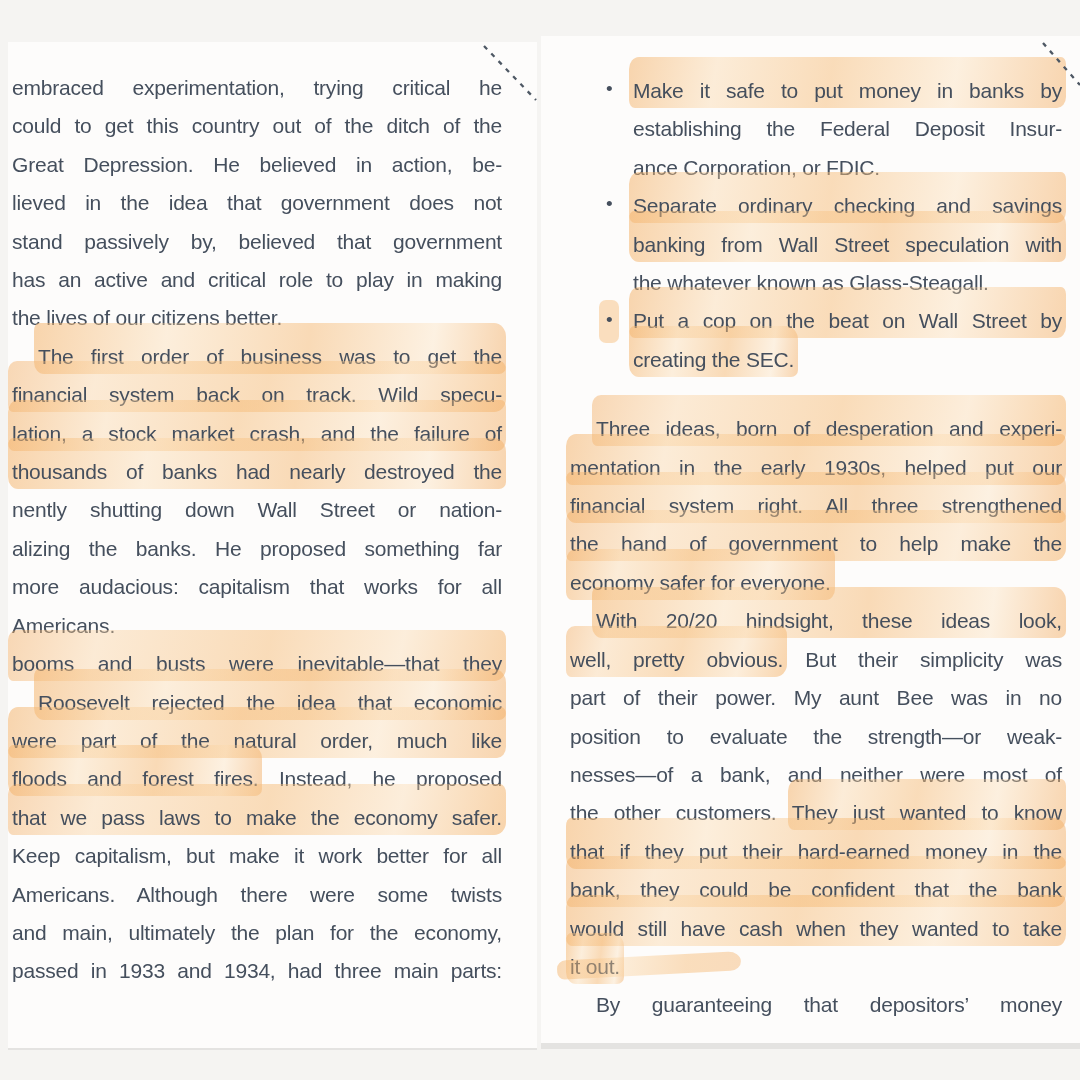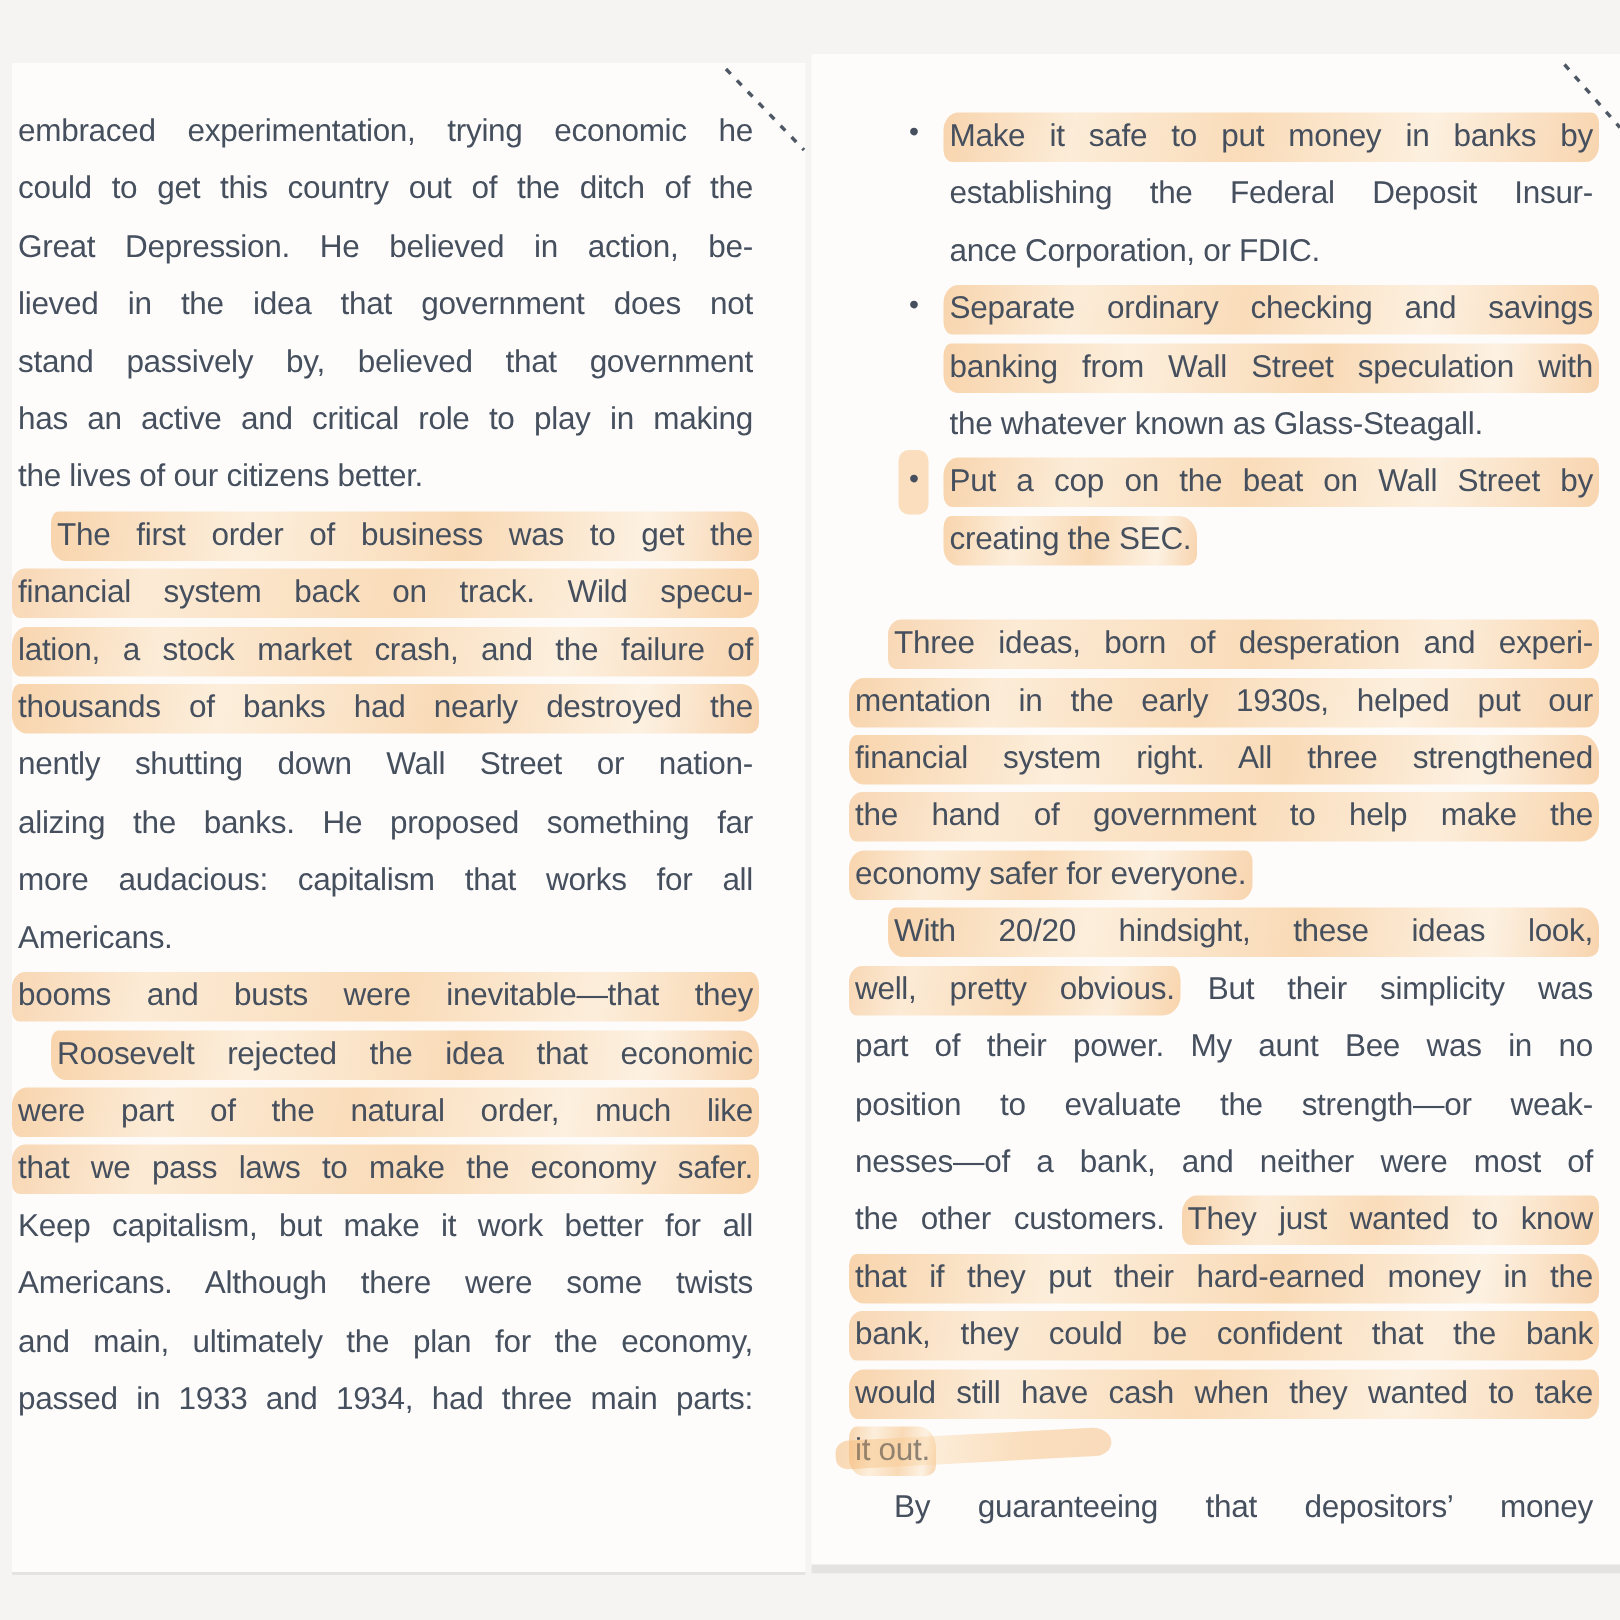--- a/index.html
+++ b/index.html
@@ -37,21 +37,21 @@
   .line .dot{
     position:absolute;left:36px;top:-2px;
     text-indent:0;font-size:19px;
   }
   .line .dot.dot-hl{
     background:rgba(246,190,124,.48);
     border-radius:7px;padding:1px 7px 3px;margin-left:-7px;
   }
   
   .hl{
-    padding:4px 4px 6px;margin:-4px -4px -6px;
+    padding:22px 4px 6px;margin:-4px -4px -6px;
     -webkit-box-decoration-break:clone;box-decoration-break:clone;
     background:linear-gradient(100deg,
       rgba(243,176,102,.52), rgba(250,210,158,.38) 20%,
       rgba(246,188,120,.50) 46%, rgba(252,216,168,.34) 74%,
       rgba(243,174,100,.50));
     border-radius:10px 5px 9px 6px / 12px 7px 11px 8px;
   }
   .hl.v1{
     background:linear-gradient(97deg,
       rgba(244,180,108,.55), rgba(251,214,164,.36) 28%,
@@ -77,38 +77,39 @@
   }
   svg.corner-marks{position:absolute;inset:0;pointer-events:none;}
 </style>
 </head>
 <body>
 
 <div class="stage">
 
   <section class="panel left-page">
     <div class="col">
-        <div class="line"><span>embraced experimentation, trying economic he</span></div>
+        <div class="line"><span>embraced experimentation, trying critical he</span></div>
         <div class="line"><span>could to get this country out of the ditch of the</span></div>
         <div class="line"><span>Great Depression. He believed in action, be-</span></div>
         <div class="line"><span>lieved in the idea that government does not</span></div>
         <div class="line"><span>stand passively by, believed that government</span></div>
         <div class="line"><span>has an active and critical role to play in making</span></div>
         <div class="line last"><span>the lives of our citizens better.</span></div>
         <div class="line indent"><span class="hl v1">The first order of business was to get the</span></div>
         <div class="line"><span class="hl v2">financial system back on track. Wild specu-</span></div>
         <div class="line"><span class="hl v0">lation, a stock market crash, and the failure of</span></div>
         <div class="line"><span class="hl v1">thousands of banks had nearly destroyed the</span></div>
         <div class="line"><span>nently shutting down Wall Street or nation-</span></div>
         <div class="line"><span>alizing the banks. He proposed something far</span></div>
         <div class="line"><span>more audacious: capitalism that works for all</span></div>
         <div class="line last"><span>Americans.</span></div>
         <div class="line"><span class="hl v2">booms and busts were inevitable—that they</span></div>
         <div class="line indent"><span class="hl v1">Roosevelt rejected the idea that economic</span></div>
         <div class="line"><span class="hl v0">were part of the natural order, much like</span></div>
+        <div class="line"><span class="hl v1">floods and forest fires.</span><span> Instead, he proposed</span></div>
         <div class="line"><span class="hl v2">that we pass laws to make the economy safer.</span></div>
         <div class="line"><span>Keep capitalism, but make it work better for all</span></div>
         <div class="line"><span>Americans. Although there were some twists</span></div>
         <div class="line"><span>and main, ultimately the plan for the economy,</span></div>
         <div class="line"><span>passed in 1933 and 1934, had three main parts:</span></div>
       </div>
   </section>
 
   <section class="panel right-page">
     <div class="col">

